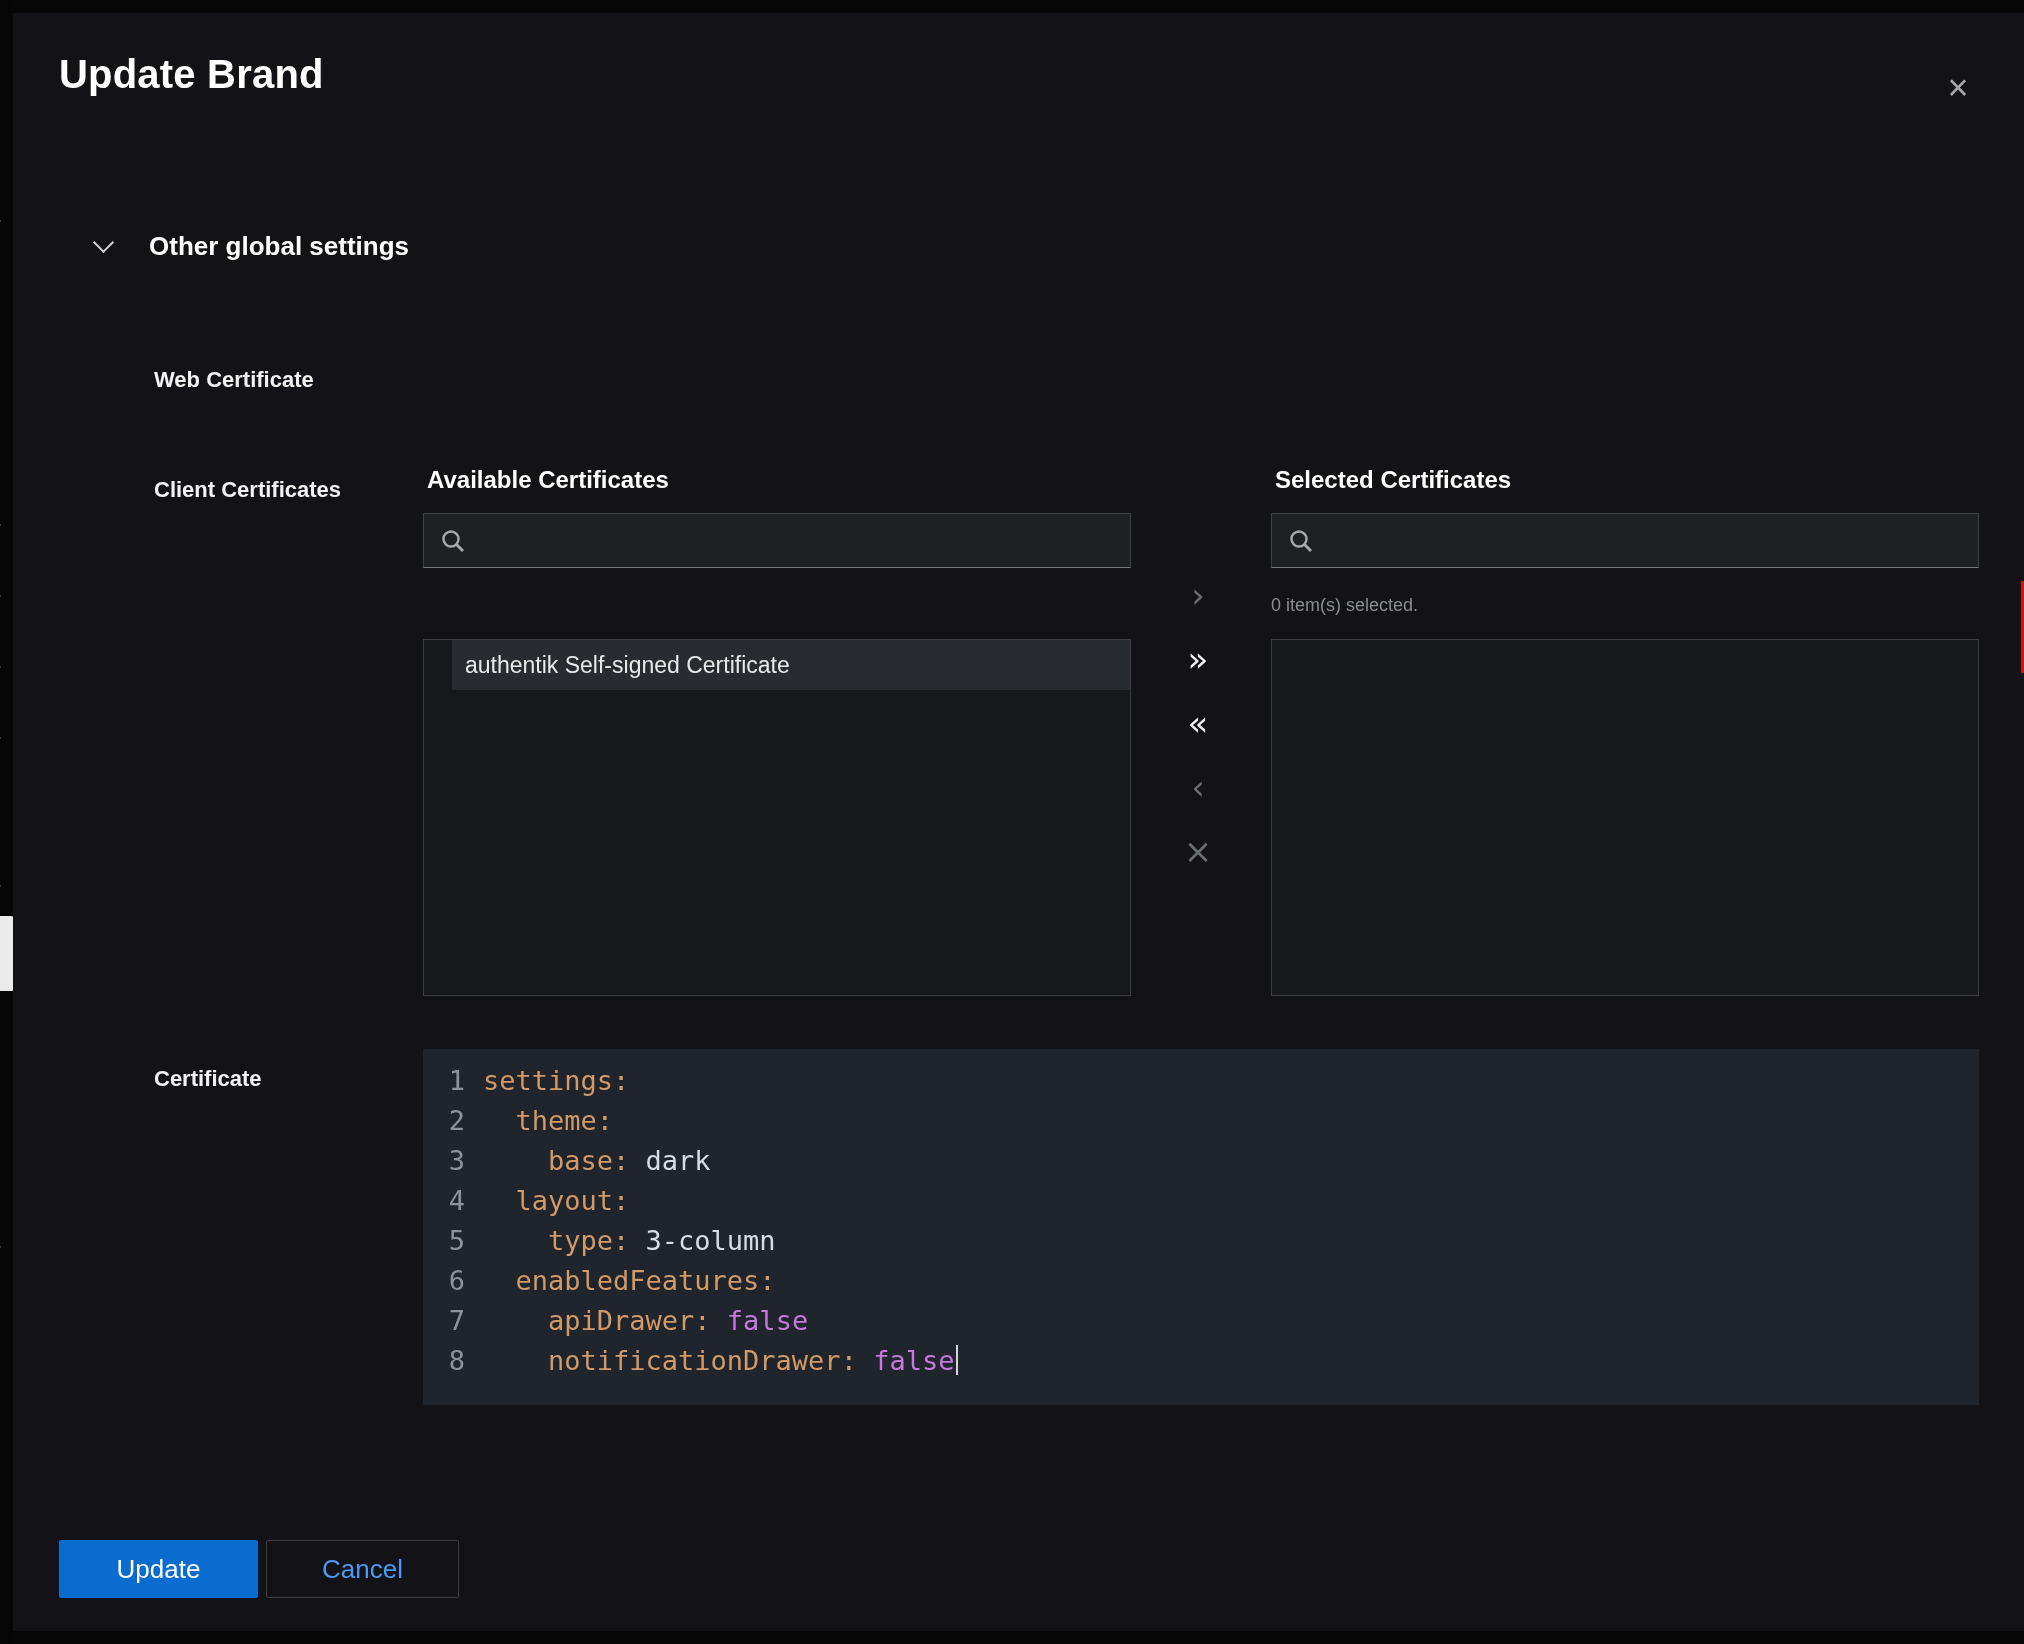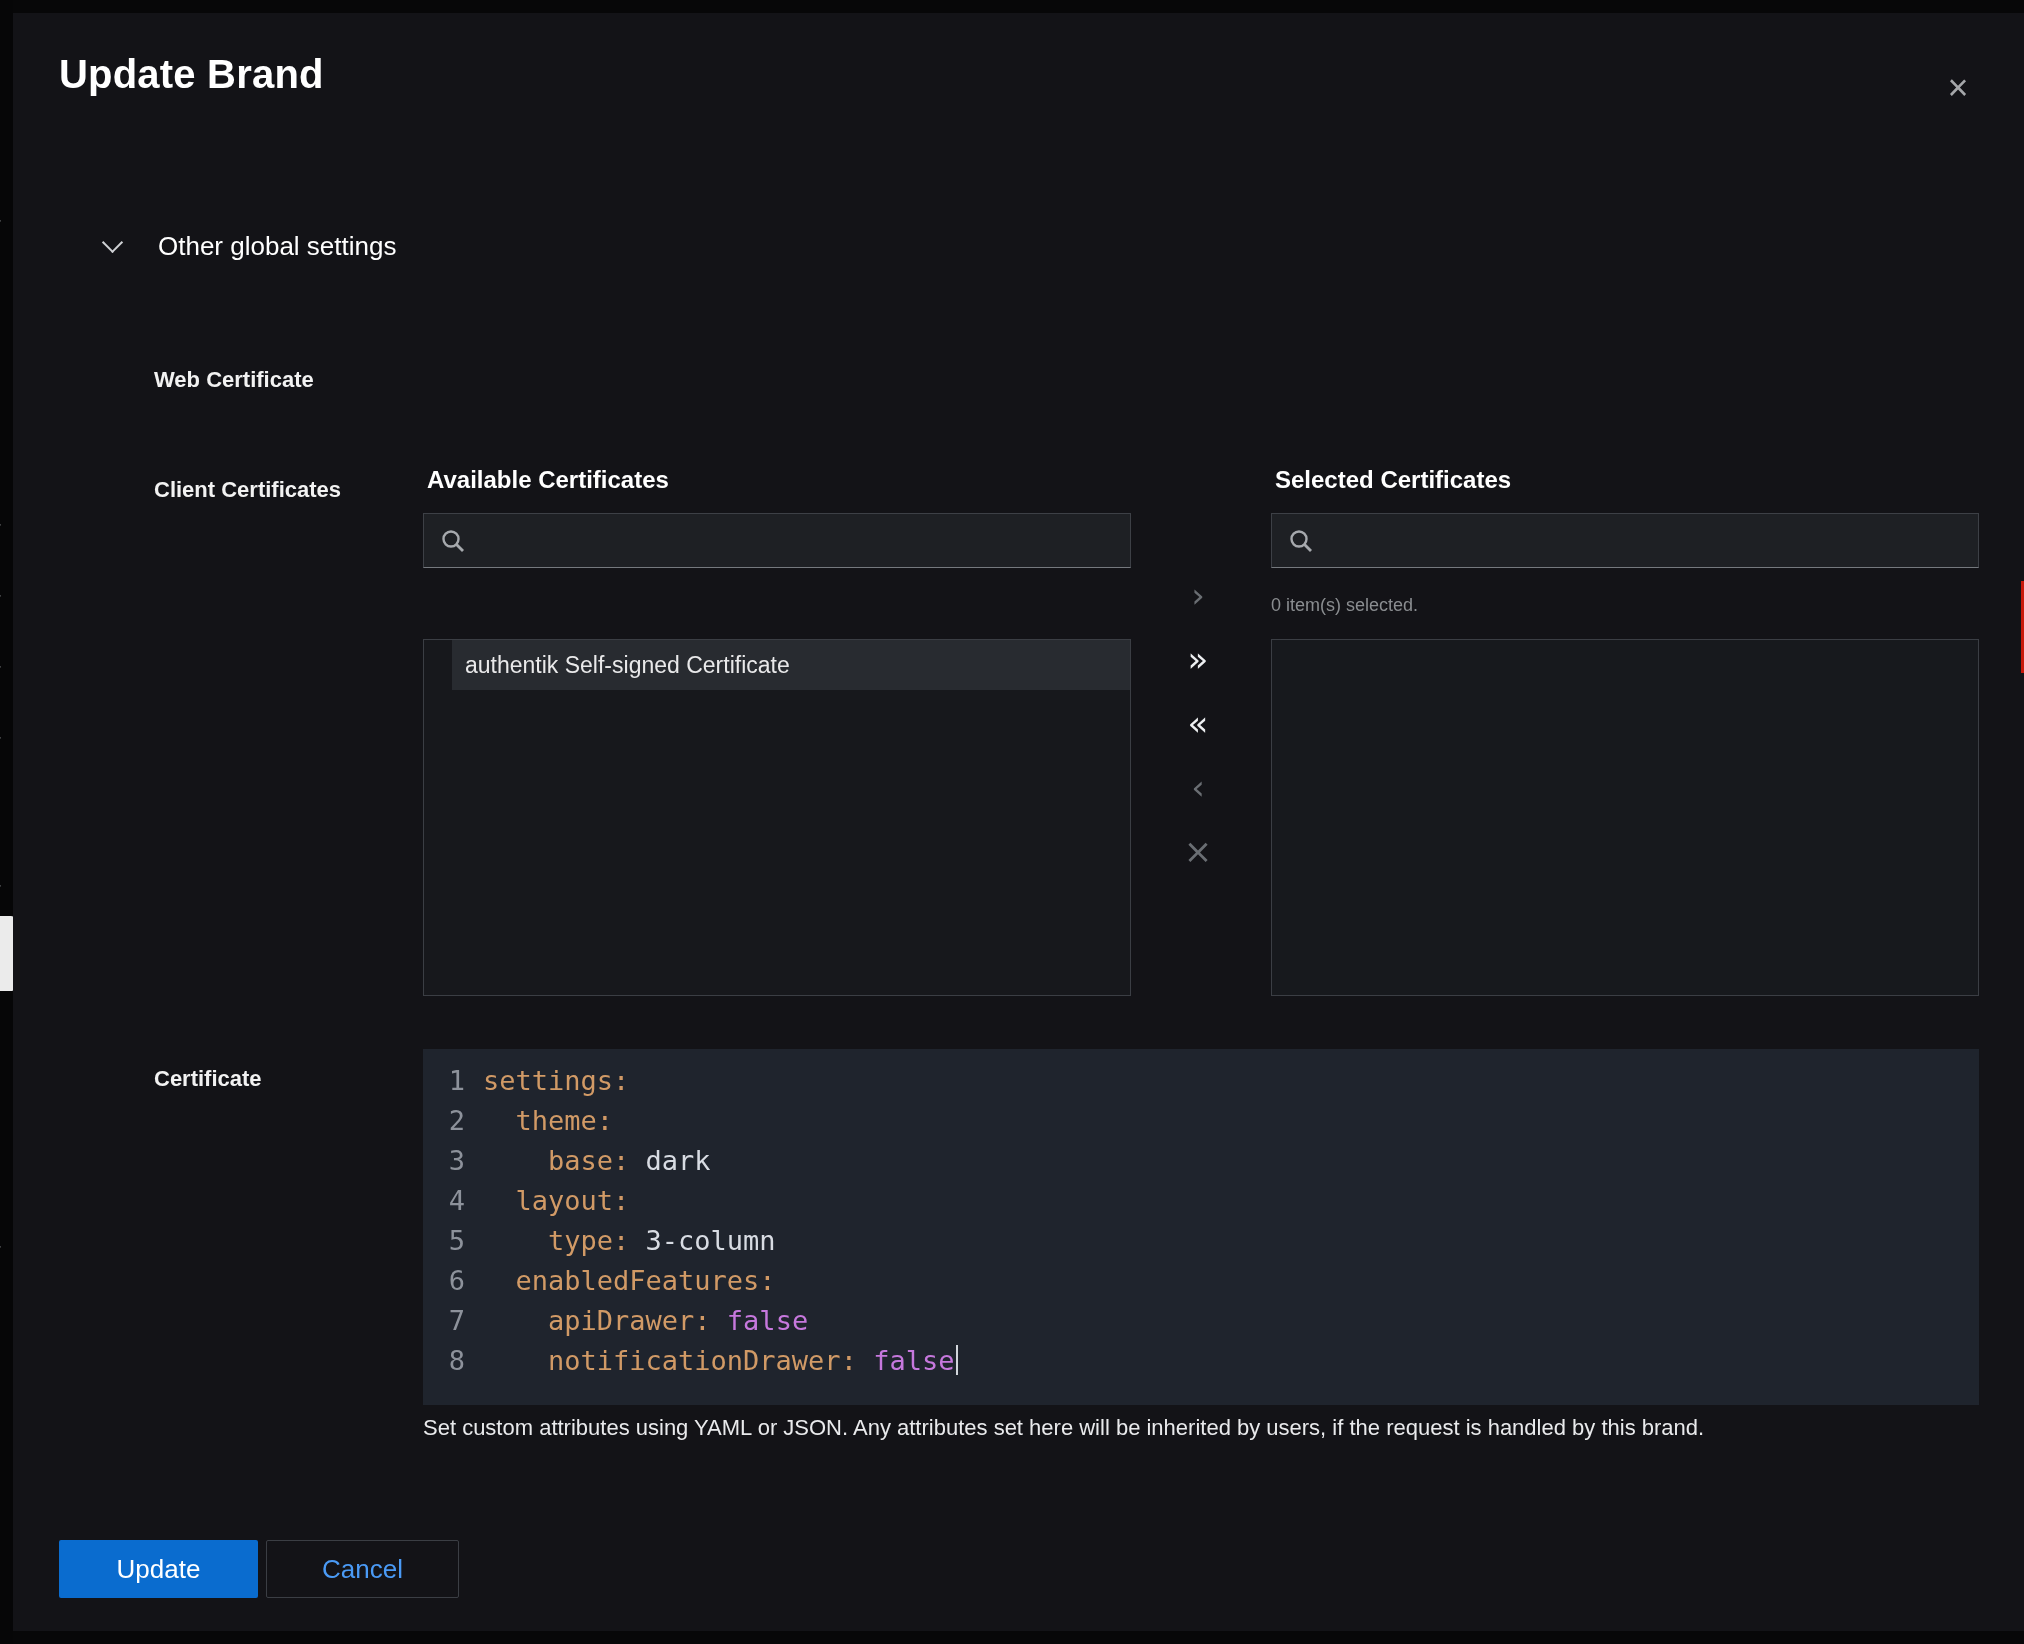--- a/index.html
+++ b/index.html
@@ -14,21 +14,21 @@
   .top-strip{position:absolute;left:0;top:0;width:2024px;height:13px;background:#070708;z-index:5;}
   .bottom-strip{position:absolute;left:0;bottom:0;width:2024px;height:13px;background:#070708;z-index:5;}
   .red-sliver{position:absolute;right:0;top:581px;width:3px;height:92px;background:var(--danger,#c9190b);z-index:7;}
 
   
   .modal-title{position:absolute;left:59px;top:52px;margin:0;font-size:40px;font-weight:700;color:#fff;letter-spacing:.2px;}
   .close-btn{position:absolute;left:1934px;top:64px;width:48px;height:48px;background:none;border:none;
     color:#a5a7aa;font-size:36px;line-height:48px;text-align:center;cursor:pointer;padding:0;}
 
   
-  .section-toggle{position:absolute;left:105px;top:228px;height:36px;display:flex;align-items:center;cursor:pointer;background:none;border:none;padding:0;}
+  .section-toggle{position:absolute;left:96px;top:228px;height:36px;display:flex;align-items:center;cursor:pointer;background:none;border:none;padding:0;font-weight:bold;}
   .chev-down{display:inline-block;width:13px;height:13px;border-right:2px solid #cfd1d4;border-bottom:2px solid #cfd1d4;
     transform:rotate(45deg);margin-right:38px;position:relative;top:-4px;}
   .section-label{font-size:26px;color:#fff;}
 
   
   .lbl{position:absolute;left:154px;font-size:22px;font-weight:700;color:#f2f2f2;}
   .lbl-web{top:367px;}
   .lbl-client{top:477px;}
   .lbl-attr{top:1066px;}
 
@@ -176,19 +176,18 @@
       </div>
       <div class="code-line">
         <span class="ln">7</span>
         <span class="code-body"><span class="tk-plain">    </span><span class="tk-key">apiDrawer:</span><span class="tk-plain"> </span><span class="tk-bool">false</span></span>
       </div>
       <div class="code-line">
         <span class="ln">8</span>
         <span class="code-body"><span class="tk-plain">    </span><span class="tk-key">notificationDrawer:</span><span class="tk-plain"> </span><span class="tk-bool">false</span><span class="tk-cursor"></span></span>
       </div>
     </div>
-  <p class="help">Set custom attributes using YAML or JSON. Any attributes set here will be inherited by users, if the request is handled by this brand.</p>
 
   <button class="btn-primary">Update</button>
   <button class="btn-link">Cancel</button>
 
   <div class="red-sliver"></div>
 </div>
 
 </body></html>

